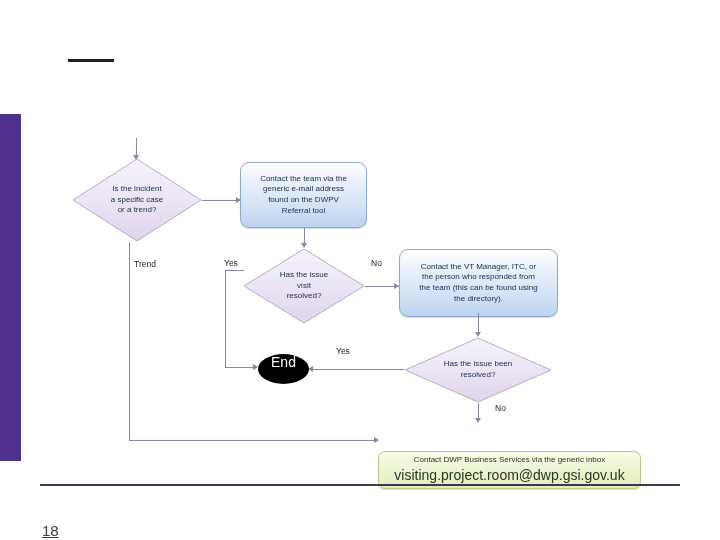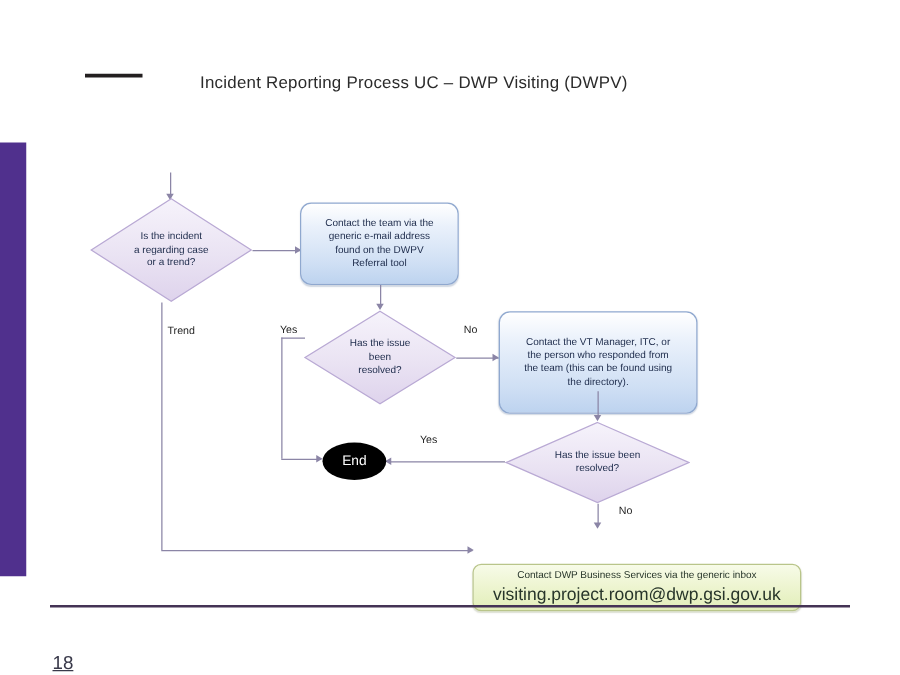--- a/index.html
+++ b/index.html
@@ -116,24 +116,23 @@
     font-size: 8px;
     line-height: 1.32;
     color: #1c2a4a;
   }
   
   .terminator {
     position: absolute;
     border-radius: 50%;
     background: #000000;
     display: flex;
-    align-items: center;
     justify-content: center;
     color: #ffffff;
-    font-size: 11px;
+    font-size: 14px;
   }
   
   .contact {
     border: 1px solid #b9c58a;
     border-radius: 7px;
     background: linear-gradient(to bottom, #f7fbe8 0%, #eef5d2 45%, #e2eeb9 100%);
     box-shadow: 0 1px 1px rgba(140,150,110,0.3);
     color: #27352a;
     font-size: 8px;
   }
@@ -176,21 +175,20 @@
   }
 </style>
 </head>
 <body>
 
 <div id="slide">
 
   <div class="sidebar-bar"></div>
   <div class="top-rule"></div>
 
-  <div class="slide-title">Incident Reporting Process UC – DWP Visiting (DWPV)</div>
 
 
   <div class="ln ln-v" style="left:136px; top:138px; height:20px;"></div>
   <div class="arrow arrow-d" style="left:132.5px; top:155px;"></div>
 
   <div class="diamond-wrap" style="left:72px; top:158px; width:130px; height:84px;">
     <div class="diamond-shape">
       <svg viewBox="0 0 130 84" preserveAspectRatio="none">
         <defs>
           <linearGradient id="dg1" x1="0" y1="0" x2="0" y2="1">
@@ -198,21 +196,21 @@
             <stop offset="55%" stop-color="#eae3f3"></stop>
             <stop offset="100%" stop-color="#ded3ec"></stop>
           </linearGradient>
         </defs>
         <polygon points="65,1 129,42 65,83 1,42" fill="url(#dg1)" stroke="#b9a9d4" stroke-width="1"></polygon>
       </svg>
     </div>
     <div class="diamond-label">
       <div>
         <span>Is the incident</span><br>
-        <span>a regarding case</span><br>
+        <span>a specific case</span><br>
         <span>or a trend?</span>
       </div>
     </div>
   </div>
 
   <div class="elabel" style="left:224px; top:258px;">Yes</div>
 
   <div class="ln ln-h" style="left:202px; top:200px; width:38px;"></div>
   <div class="arrow arrow-r" style="left:236px; top:196.5px;"></div>
 
@@ -243,37 +241,37 @@
             <stop offset="55%" stop-color="#eae3f3"></stop>
             <stop offset="100%" stop-color="#ded3ec"></stop>
           </linearGradient>
         </defs>
         <polygon points="61,1 121,38 61,75 1,38" fill="url(#dg2)" stroke="#b9a9d4" stroke-width="1"></polygon>
       </svg>
     </div>
     <div class="diamond-label">
       <div>
         <span>Has the issue</span><br>
-        <span>been</span><br>
+        <span>visit</span><br>
         <span>resolved?</span>
       </div>
     </div>
   </div>
 
   <div class="ln ln-v" style="left:225px; top:270px; height:97px;"></div>
   <div class="ln ln-h" style="left:225px; top:270px; width:19px;"></div>
   <div class="ln ln-h" style="left:225px; top:367px; width:32px;"></div>
   <div class="arrow arrow-r" style="left:253px; top:363.5px;"></div>
 
   <div class="elabel" style="left:371px; top:258px;">No</div>
 
   <div class="ln ln-h" style="left:365px; top:286px; width:34px;"></div>
   <div class="arrow arrow-r" style="left:394px; top:282.5px;"></div>
 
-  <div class="node proc" style="left:399px; top:249px; width:159px; height:82px;">
+  <div class="node proc" style="left:399px; top:249px; width:159px; height:68px;">
     <div>
       <span>Contact the VT Manager, ITC, or</span><br>
       <span>the person who responded from</span><br>
       <span>the team (this can be found using</span><br>
       <span>the directory).</span>
     </div>
   </div>
 
   <div class="ln ln-v" style="left:478px; top:313px; height:22px;"></div>
   <div class="arrow arrow-d" style="left:474.5px; top:332px;"></div>

